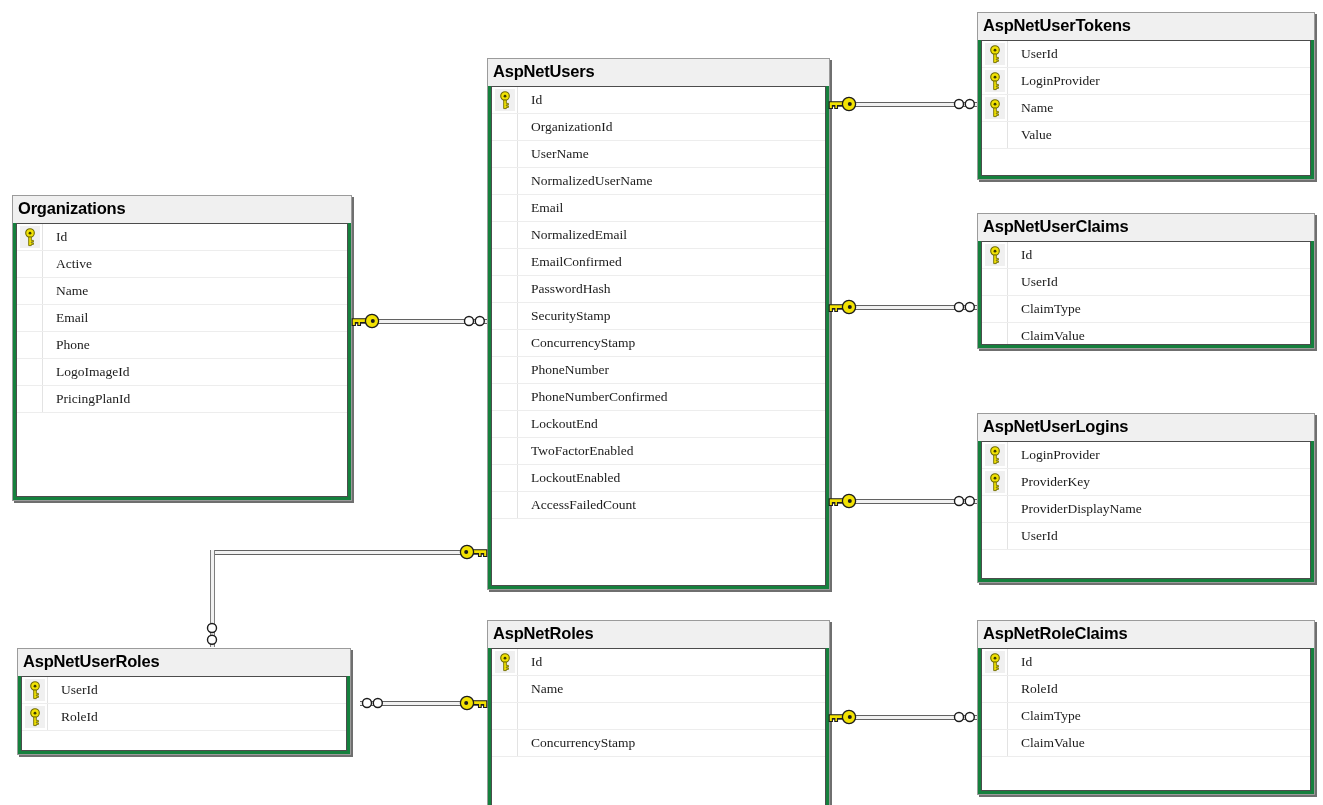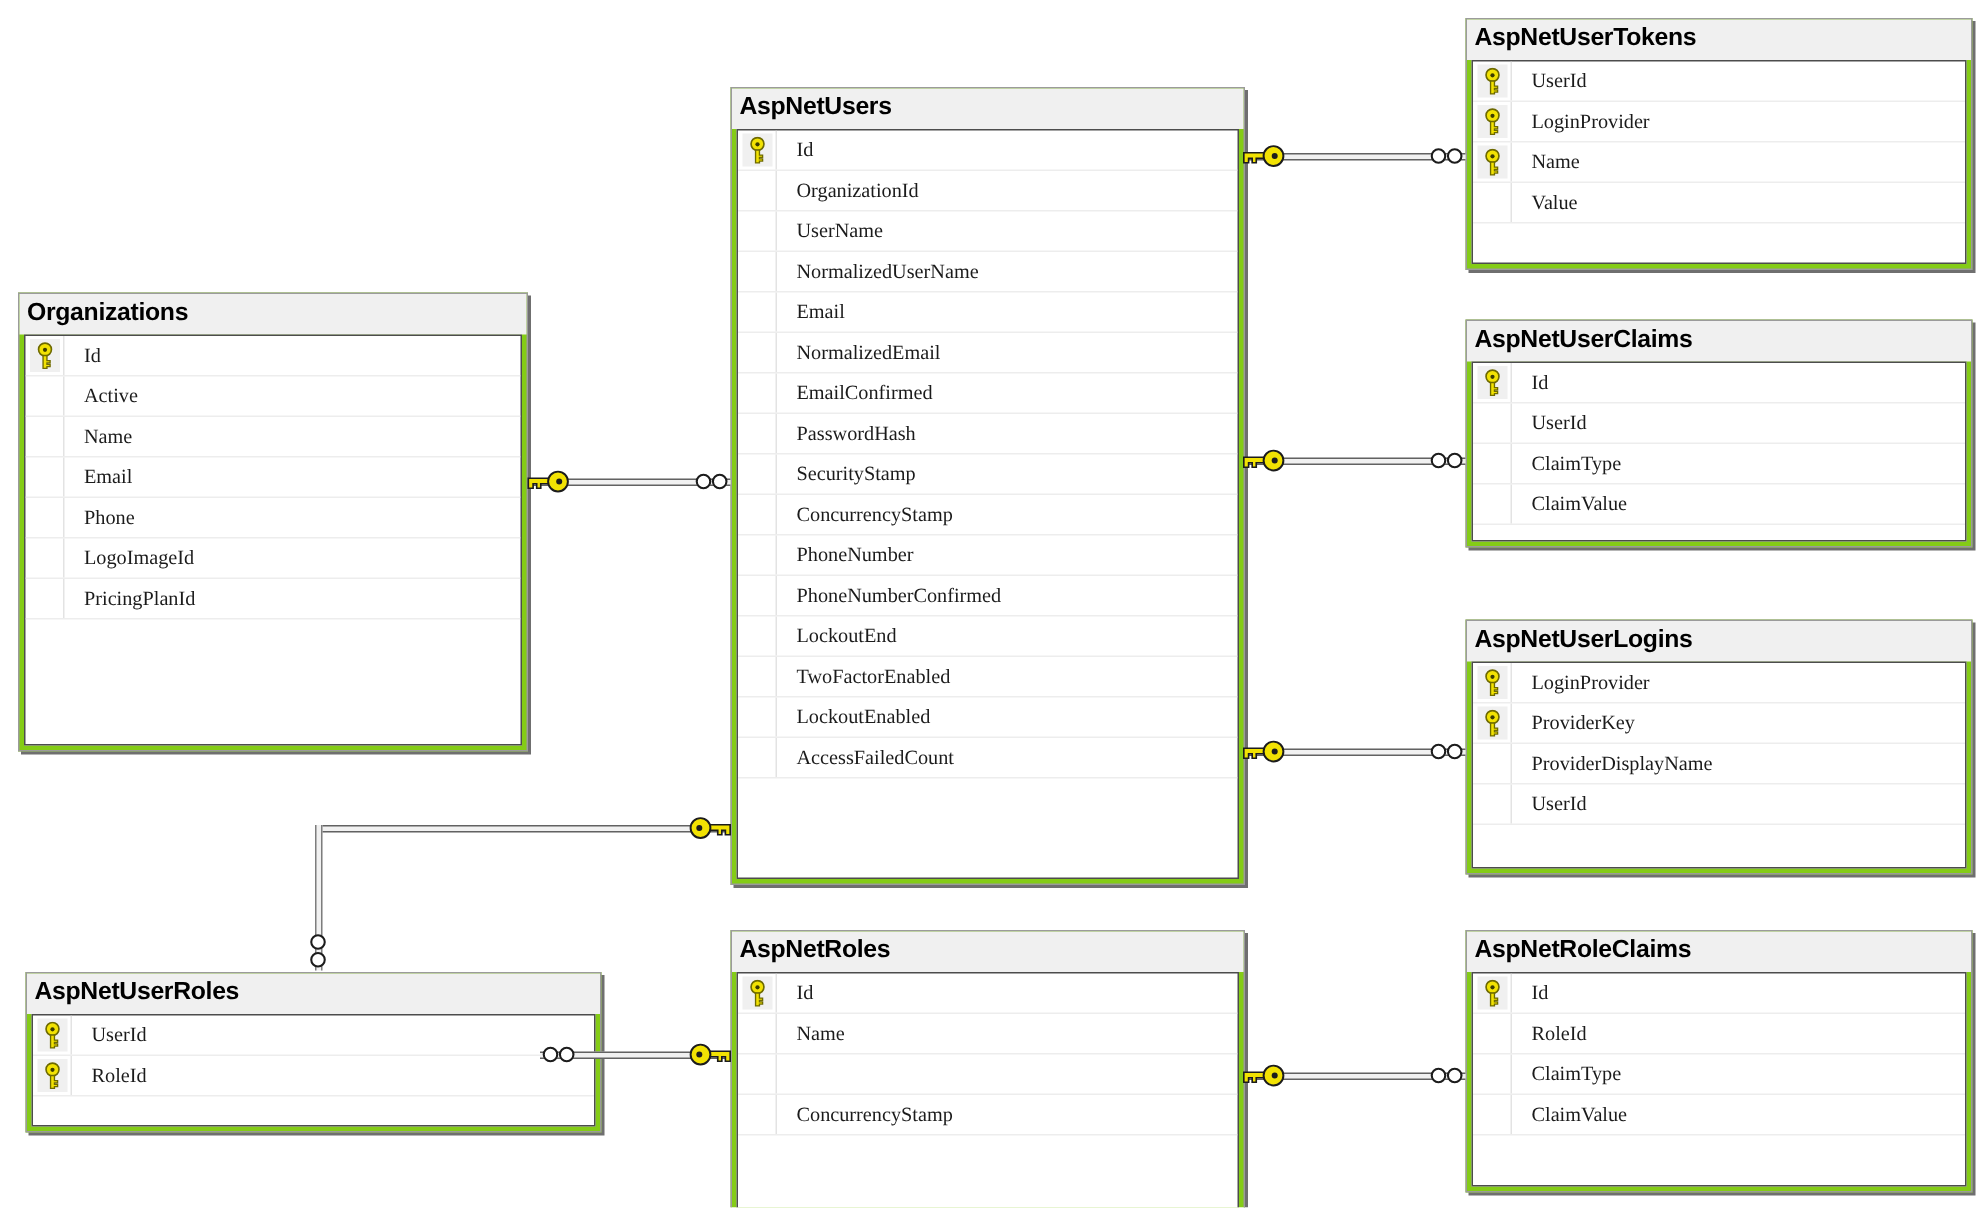--- a/index.html
+++ b/index.html
@@ -1,20 +1,20 @@
 <!DOCTYPE html>
 <html><head>
 <meta charset="utf-8">
 <style>
   html,body { margin:0; padding:0; background:#ffffff; font-family:"Liberation Sans", sans-serif; }
   #diagram-canvas {
     position:relative; width:1323px; height:805px; background:#ffffff; overflow:hidden;
   }
   .db-table {
-    position:absolute; box-sizing:border-box; background:#84cc16;
+    position:absolute; box-sizing:border-box; background:#15803d;
     border:1px solid #9b9b9b; box-shadow:2px 2px 0 0 #6f6f6f; z-index:2;
   }
   .table-header {
     position:absolute; left:0; right:0; top:0; height:27px; background:#f0f0f0;
     box-sizing:border-box; padding:3px 4px 0 5px; overflow:hidden;
   }
   .table-title {
     font-size:16.5px; font-weight:bold; color:#000000; letter-spacing:-0.2px; white-space:nowrap;
   }
   .table-body {
@@ -211,21 +211,21 @@
             </div>
           </div>
           <div class="col-name">Name</div>
         </div>
         <div class="col-row">
           <div class="key-cell"></div>
           <div class="col-name">Value</div>
         </div>
       </div>
   </div>
-    <div class="db-table" style="left: 977px; top: 213px; width: 338px; height: 152px;">
+    <div class="db-table" style="left: 977px; top: 213px; width: 338px; height: 136px;">
     <div class="table-header">
       <span class="table-title">AspNetUserClaims</span>
     </div>
     <div class="table-body">
         <div class="col-row">
           <div class="key-cell">
             <div class="key-patch">
               <svg width="12" height="19" viewBox="0 0 12 19">
                 <circle cx="6" cy="5" r="4.3" fill="#F2E203" stroke="#6e6a00" stroke-width="1.1"></circle>
                 <circle cx="6" cy="5.2" r="1.4" fill="#3c3c00"></circle>
@@ -281,21 +281,21 @@
         <div class="col-row">
           <div class="key-cell"></div>
           <div class="col-name">ProviderDisplayName</div>
         </div>
         <div class="col-row">
           <div class="key-cell"></div>
           <div class="col-name">UserId</div>
         </div>
       </div>
   </div>
-    <div class="db-table" style="left: 17px; top: 648px; width: 384px; height: 107px; padding-left: 48px;">
+    <div class="db-table" style="left: 17px; top: 648px; width: 334px; height: 107px; padding-left: 48px;">
     <div class="table-header">
       <span class="table-title">AspNetUserRoles</span>
     </div>
     <div class="table-body">
         <div class="col-row">
           <div class="key-cell">
             <div class="key-patch">
               <svg width="12" height="19" viewBox="0 0 12 19">
                 <circle cx="6" cy="5" r="4.3" fill="#F2E203" stroke="#6e6a00" stroke-width="1.1"></circle>
                 <circle cx="6" cy="5.2" r="1.4" fill="#3c3c00"></circle>

